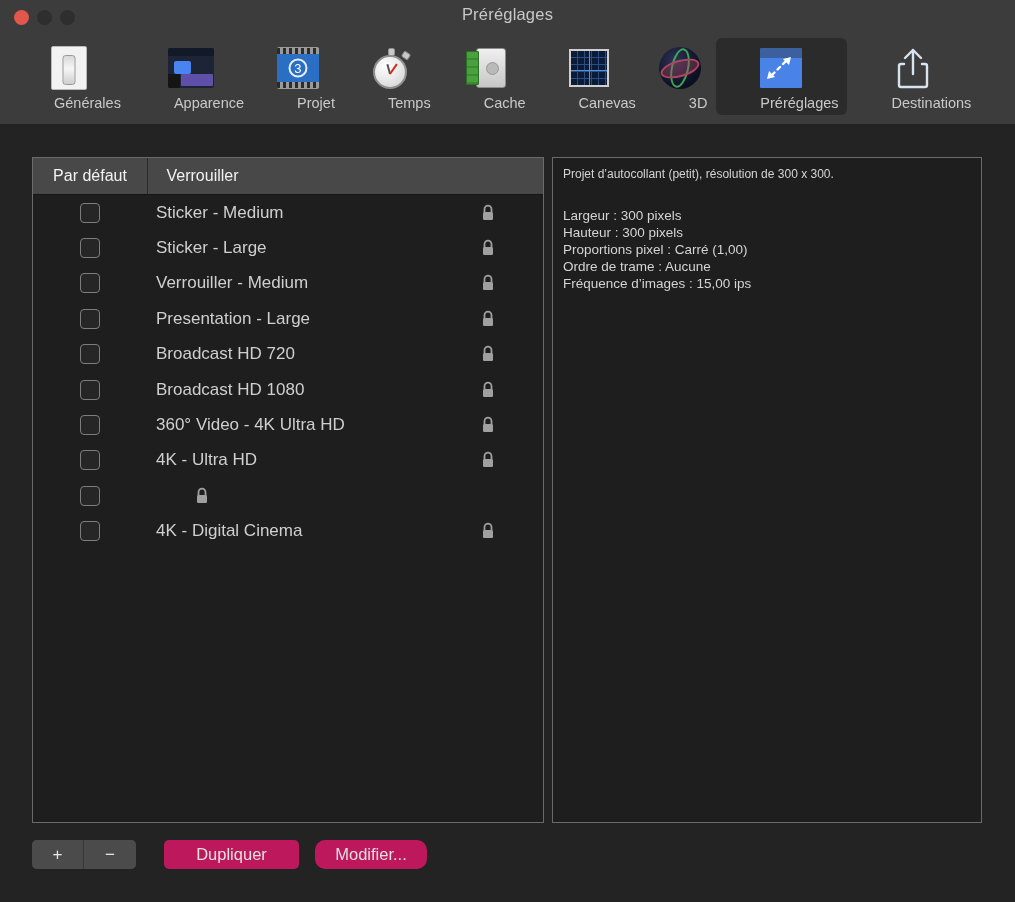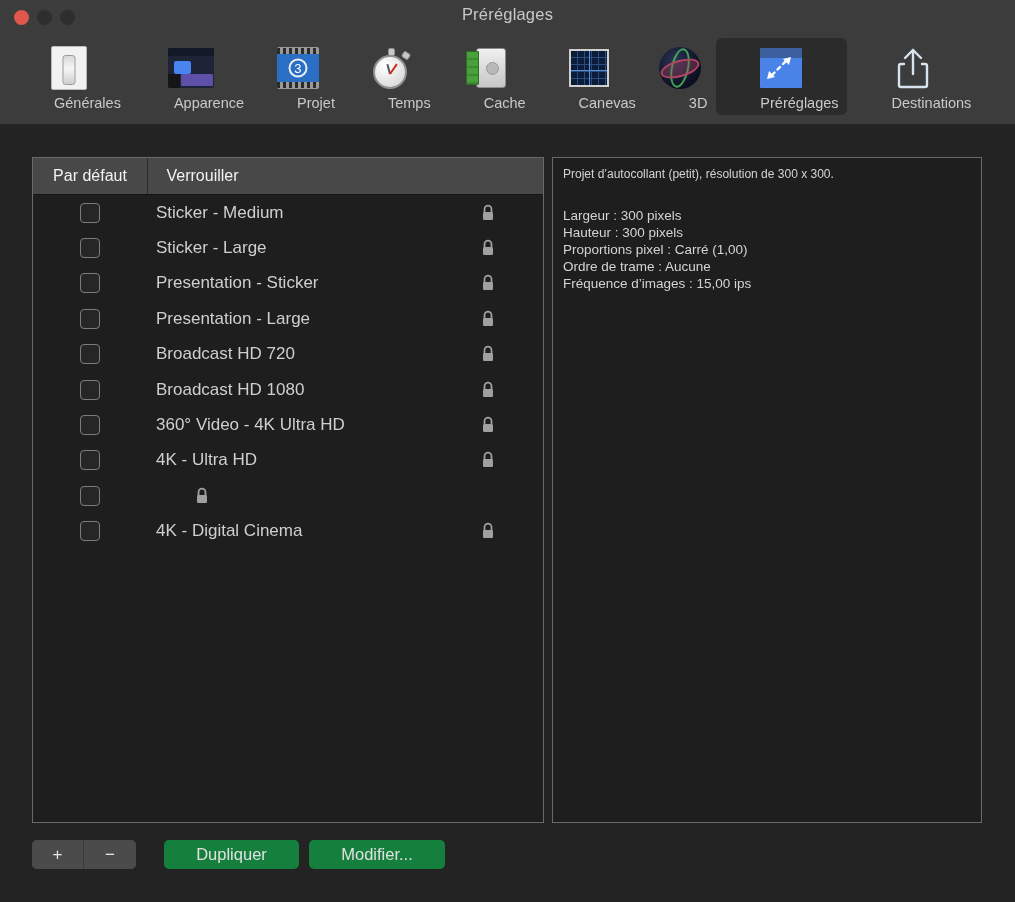--- a/index.html
+++ b/index.html
@@ -135,25 +135,25 @@
   .info-line { font-size:13.5px; color:#d4d4d4; line-height:17px; }
 
   #buttons { position:absolute; left:32px; top:716px; display:flex; align-items:center; }
   .seg { display:flex; border-radius:5px; overflow:hidden; background:#4b4b4b; }
   .seg button {
     width:52px; height:29px; background:#4b4b4b; border:none; color:#e8e8e8;
     font-size:17px; font-family:"Liberation Sans",sans-serif; cursor:pointer;
   }
   .seg button.plus { border-right:1px solid #3a3a3a; }
   .btn {
-    height:29px; background:#15803d; border:none; border-radius:5px; color:#e0e0e0;
+    height:29px; background:#be185d; border:none; border-radius:5px; color:#e0e0e0;
     font-size:16.5px; font-family:"Liberation Sans",sans-serif; cursor:pointer; padding:0 18px;
   }
   #dup-btn { margin-left:28px; width:135px; }
-  #mod-btn { margin-left:10px; width:136px; }
+  #mod-btn { margin-left:16px; width:112px;border-radius:10px; }
 </style>
 </head>
 <body>
 
 <div id="window">
 
   <div id="titlebar">
     <div id="traffic">
       <span class="light close"></span>
       <span class="light min"></span>
@@ -297,21 +297,21 @@
   <svg class="lock" width="16" height="18" viewBox="0 0 16 18">
     <path d="M4.5 8 V5.2 a3.5 3.5 0 0 1 7 0 V8" stroke="#a0a0a0" stroke-width="1.8" fill="none"></path>
     <rect x="3" y="8" width="10" height="8" rx="1.2" fill="#a0a0a0"></rect>
   </svg>
             </div>
           </div>
           <div class="row">
             <div class="cell-def">
        <span class="chk"></span>
      </div>
-     <div class="cell-name">Presentation - Sticker</div>
+     <div class="cell-name">Verrouiller - Medium</div>
      <div class="cell-lock">
   <svg class="lock" width="16" height="18" viewBox="0 0 16 18">
     <path d="M4.5 8 V5.2 a3.5 3.5 0 0 1 7 0 V8" stroke="#a0a0a0" stroke-width="1.8" fill="none"></path>
     <rect x="3" y="8" width="10" height="8" rx="1.2" fill="#a0a0a0"></rect>
   </svg>
             </div>
           </div>
           <div class="row">
             <div class="cell-def">
        <span class="chk"></span>

